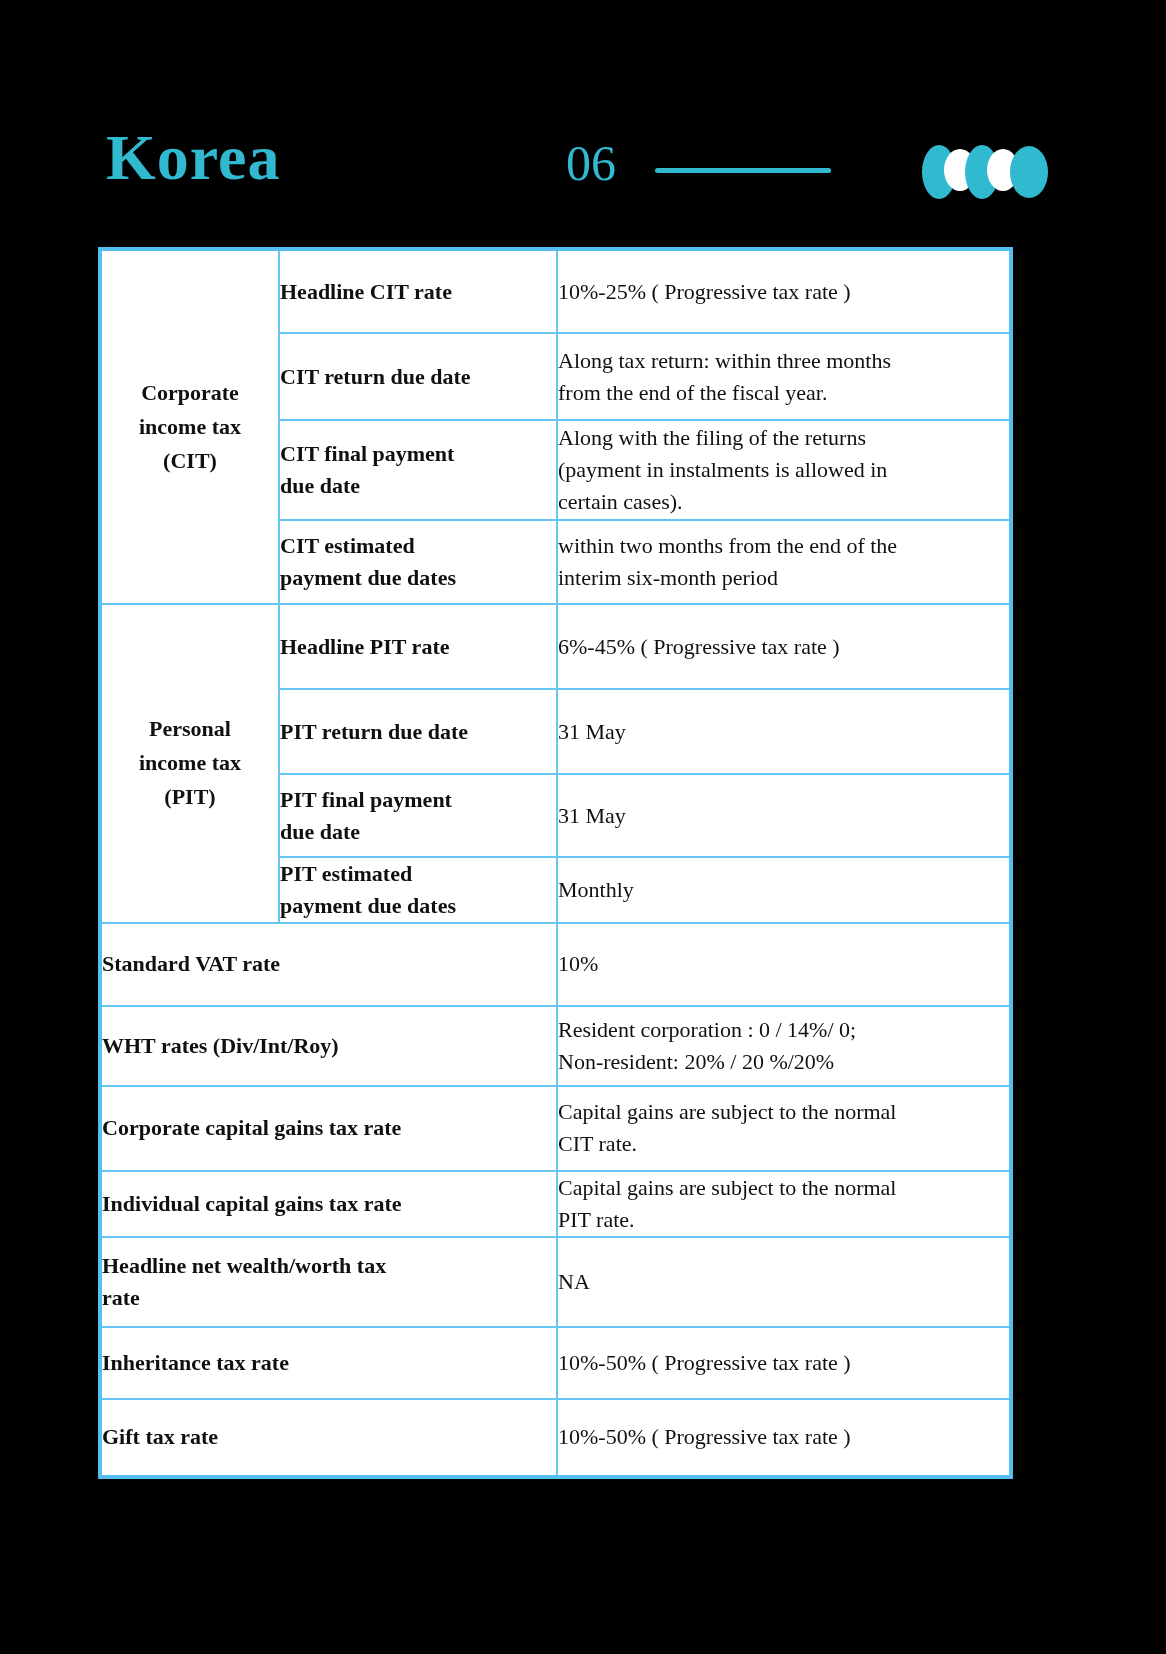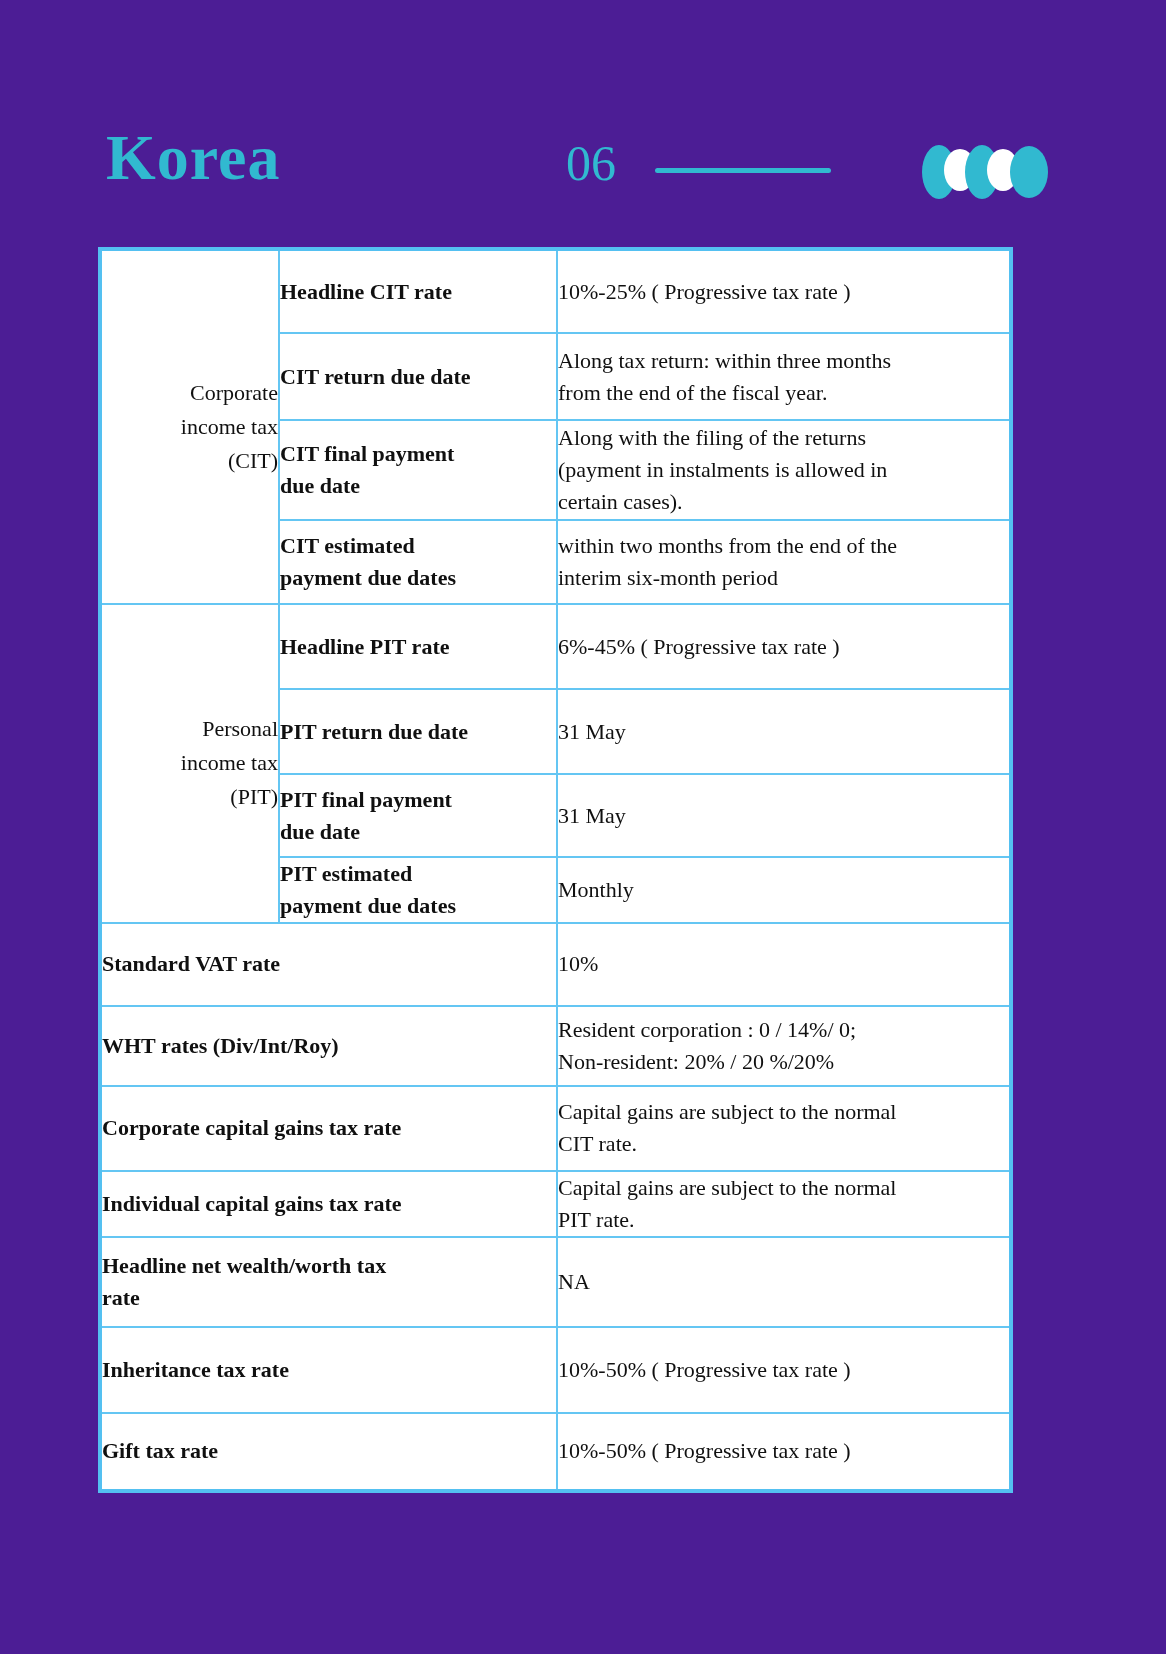--- a/index.html
+++ b/index.html
@@ -1,20 +1,20 @@
 <!DOCTYPE html>
 <html><head>
 <meta charset="utf-8">
 <style>
   html, body { margin: 0; padding: 0; background: #ffffff; }
   .page {
     position: relative;
     width: 1166px;
     height: 1654px;
-    background: #4c1d95;
+    background: #000000;
     font-family: "Liberation Serif", serif;
     color: #101010;
     overflow: hidden;
   }
   .title {
     position: absolute;
     left: 106px;
     top: 126px;
     font-size: 64px;
     font-weight: bold;
@@ -53,23 +53,23 @@
     table-layout: fixed;
     border: 4px solid #54c0f1;
     background: #ffffff;
   }
   table.tax td {
     border: 2px solid #64c6f3;
     padding: 0;
     overflow: hidden;
   }
   .group-cell {
-    text-align: right;
+    text-align: center;
     vertical-align: middle;
-    font-weight: normal;
+    font-weight: bold;
     font-size: 22px;
     line-height: 1.55;
     white-space: pre-line;
   }
   .label-cell {
     vertical-align: middle;
     font-weight: bold;
     font-size: 22px;
     line-height: 1.45;
     padding-left: 12px;
@@ -181,21 +181,21 @@
       <tr style="height:64px">
         <td class="label-cell" colspan="2">Individual capital gains tax rate</td>
         <td class="value-cell">Capital gains are subject to the normal
 PIT rate.</td>
       </tr>
       <tr style="height:90px">
         <td class="label-cell" colspan="2">Headline net wealth/worth tax
 rate</td>
         <td class="value-cell">NA</td>
       </tr>
-      <tr style="height:86px">
+      <tr style="height:72px">
         <td class="label-cell" colspan="2">Inheritance tax rate</td>
         <td class="value-cell">10%-50% ( Progressive tax rate )</td>
       </tr>
       <tr style="height:78px">
         <td class="label-cell" colspan="2">Gift tax rate</td>
         <td class="value-cell">10%-50% ( Progressive tax rate )</td>
       </tr>
     </tbody>
   </table>
 

